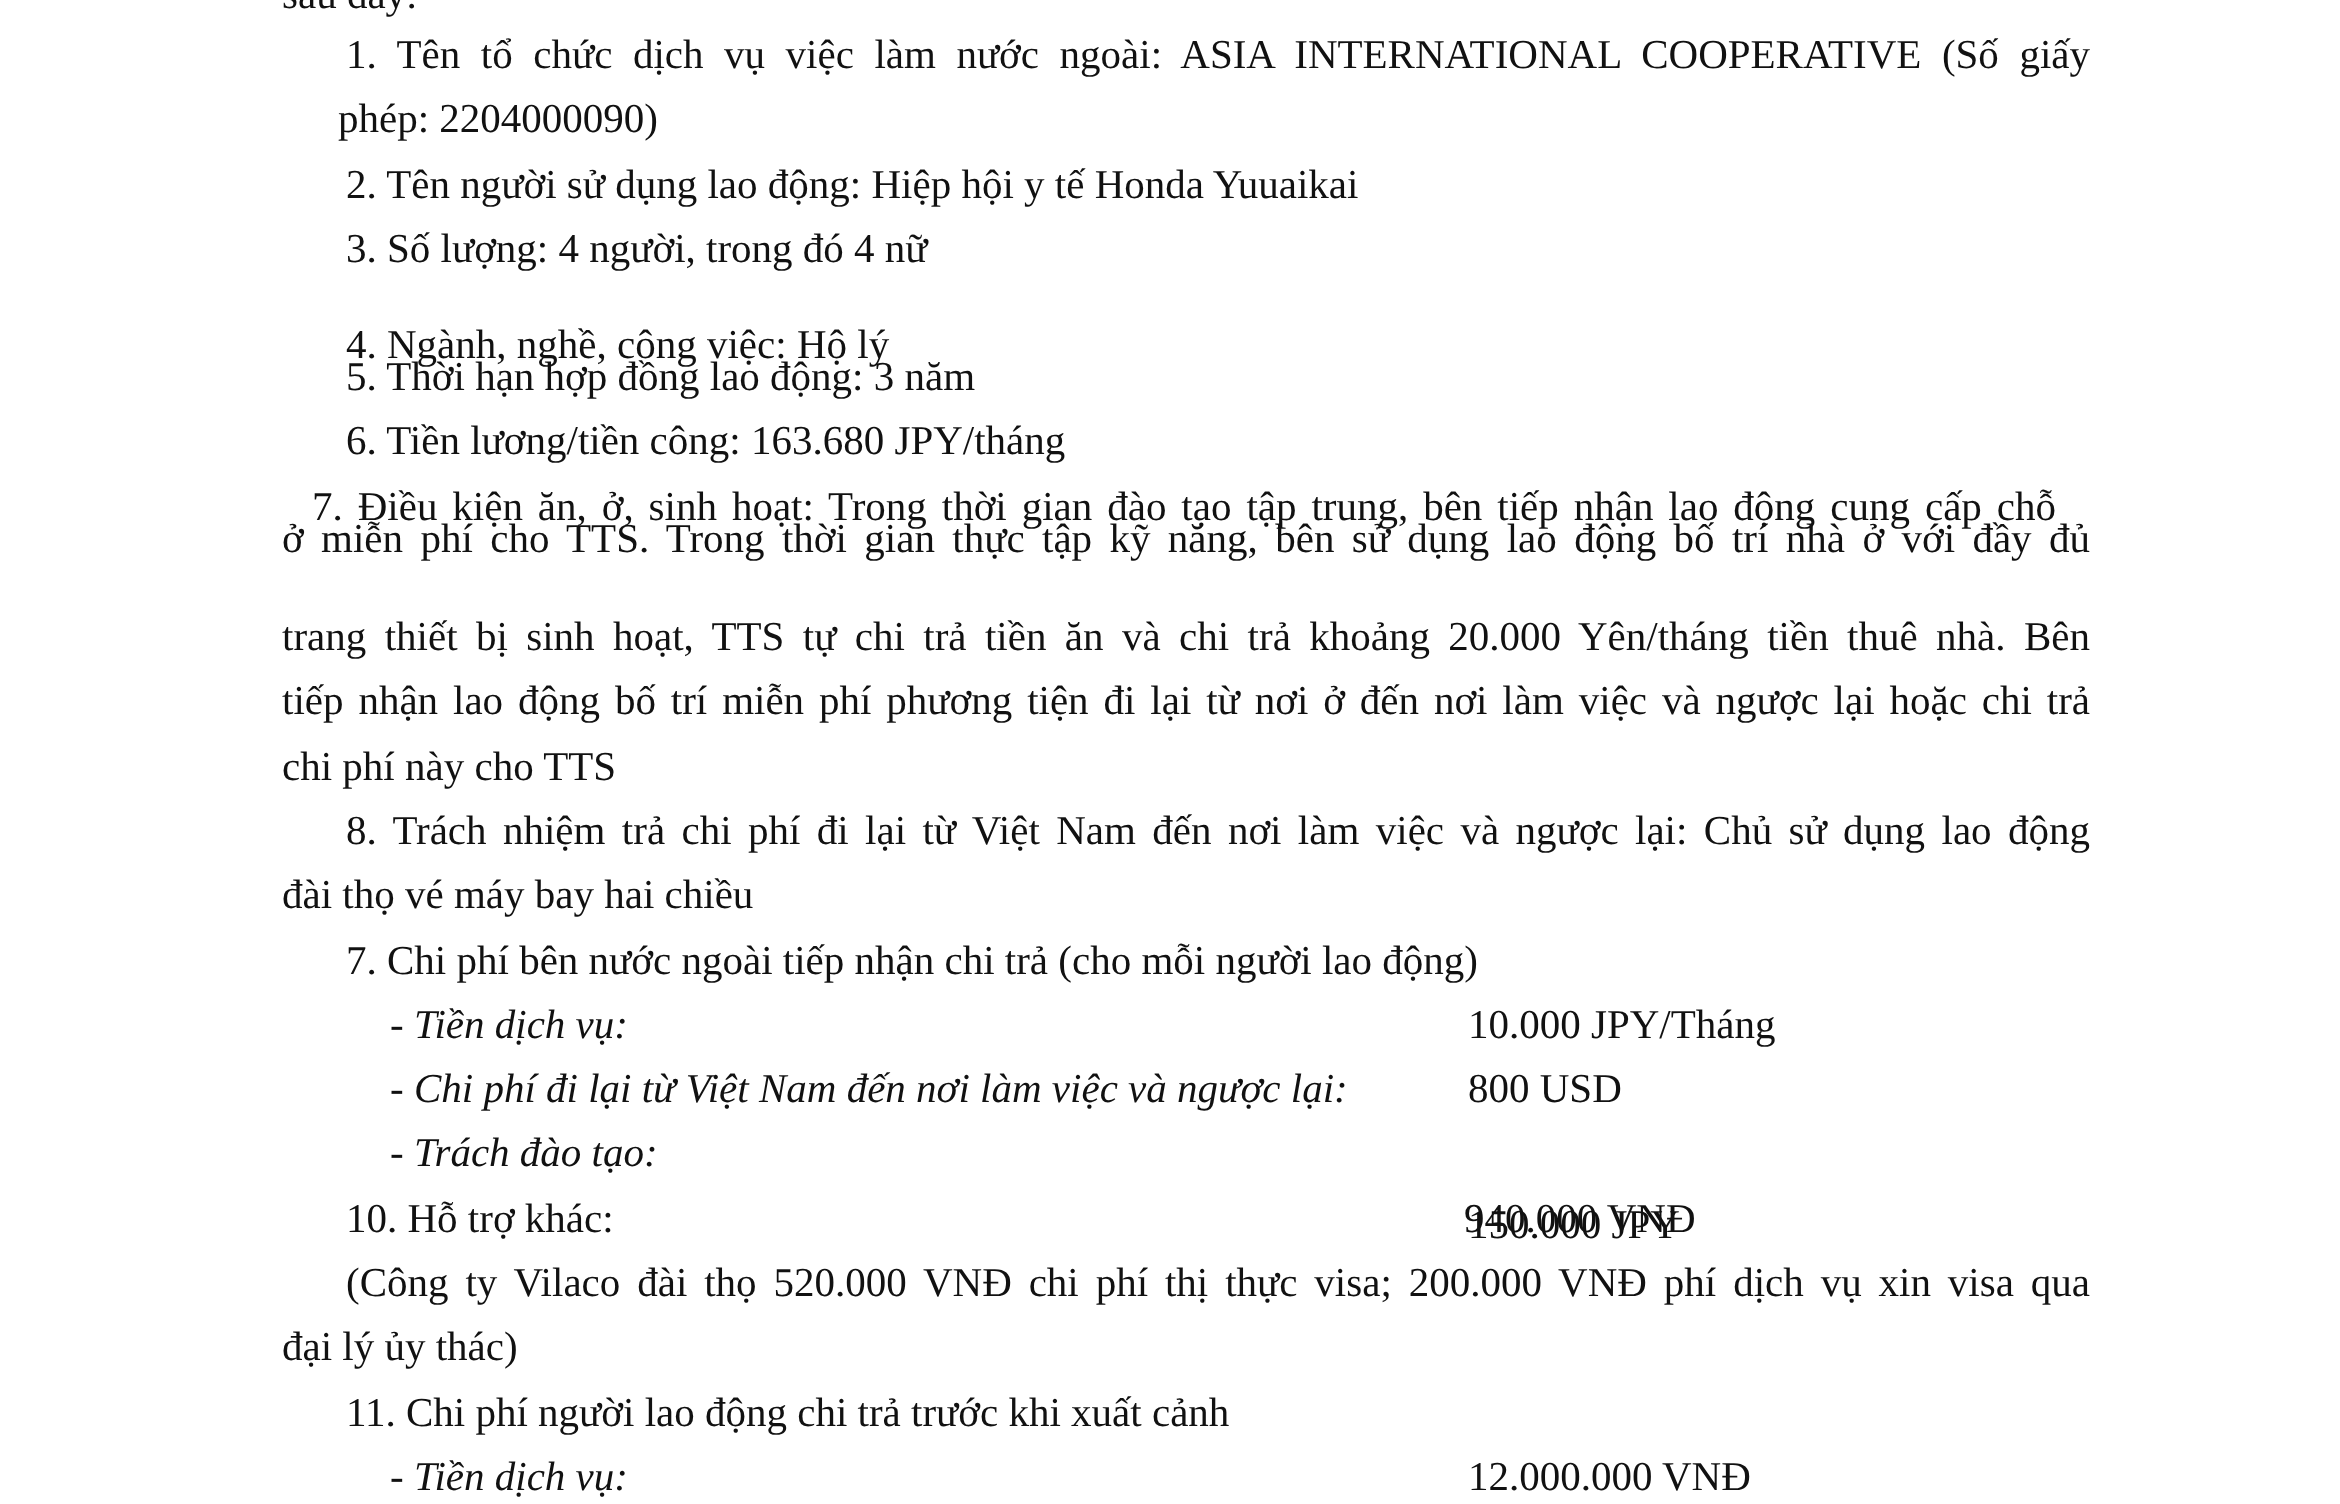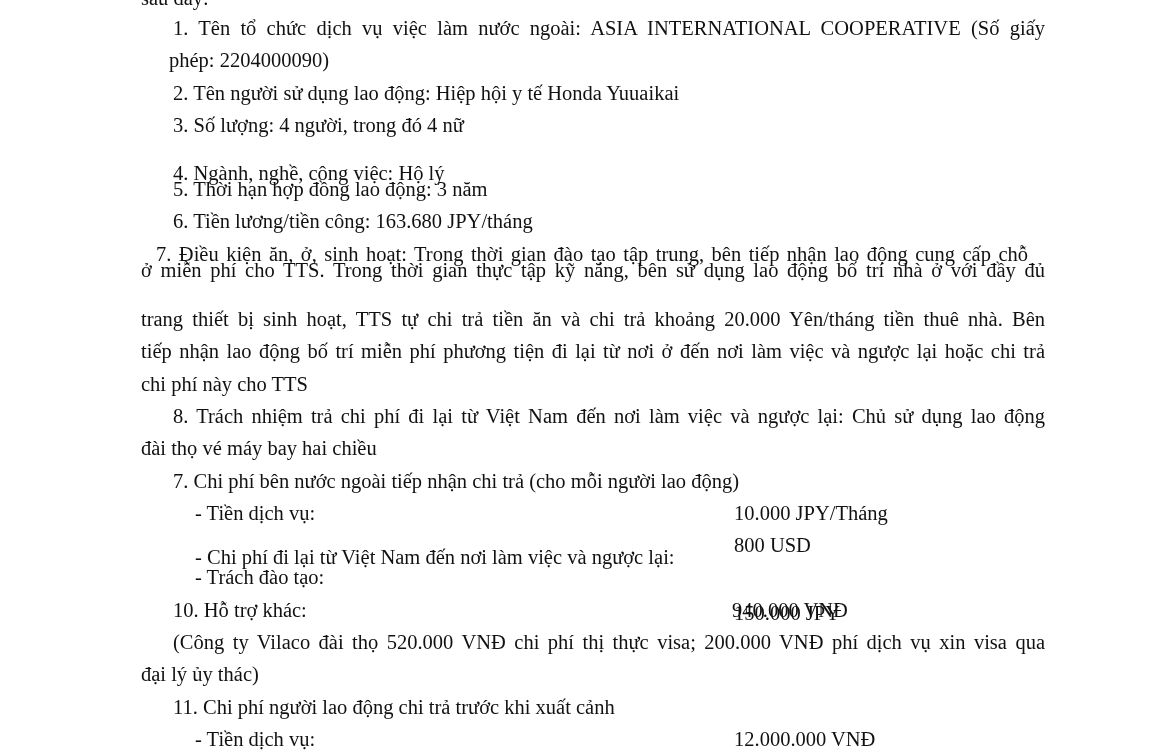--- a/index.html
+++ b/index.html
@@ -1,21 +1,21 @@
 <!DOCTYPE html>
 <html><head>
 <meta charset="utf-8">
 <style>
   html, body { margin: 0; padding: 0; background: #ffffff; }
   body { width: 1170px; height: 752px; overflow: hidden; position: relative;
          font-family: "Liberation Serif", "DejaVu Serif", serif; color: #111; }
   .page { position: absolute; left: 141px; top: 0; width: 904px; font-size: 20.5px; }
   .line { position: absolute; left: 0; white-space: nowrap; line-height: 24px; }
   .indent { left: 32px; }
-  .sub { left: 54px; }
+  .sub { left: 54px; font-style: italic; }
   .justify { width: 904px; text-align: justify; text-align-last: justify; white-space: nowrap; }
   .val { position: absolute; white-space: nowrap; line-height: 24px; }
 </style>
 </head>
 <body>
 
 <div class="page">
   <div class="line" style="top:-14px;">sau đây:</div>
 
   <div class="line indent justify" style="top:16px; left:32px; width:872px;">1. Tên tổ chức dịch vụ việc làm nước ngoài: ASIA INTERNATIONAL COOPERATIVE (Số giấy</div>
@@ -34,21 +34,21 @@
   <div class="line" style="top:372px;">chi phí này cho TTS</div>
 
   <div class="line indent justify" style="top:404px; left:32px; width:872px;">8. Trách nhiệm trả chi phí đi lại từ Việt Nam đến nơi làm việc và ngược lại: Chủ sử dụng lao động</div>
   <div class="line" style="top:436px;">đài thọ vé máy bay hai chiều</div>
 
   <div class="line indent" style="top:469px;">7. Chi phí bên nước ngoài tiếp nhận chi trả (cho mỗi người lao động)</div>
 
   <div class="line sub" style="top:501px;">- Tiền dịch vụ:</div>
   <div class="val" style="top:501px; left:593px;">10.000 JPY/Tháng</div>
 
-  <div class="line sub" style="top:533px;margin-top:12px;">- Chi phí đi lại từ Việt Nam đến nơi làm việc và ngược lại:</div>
+  <div class="line sub" style="top:533px;">- Chi phí đi lại từ Việt Nam đến nơi làm việc và ngược lại:</div>
   <div class="val" style="top:533px; left:593px;">800 USD</div>
 
   <div class="line sub" style="top:565px;">- Trách đào tạo:</div>
   <div class="val" style="top:565px; left:593px;margin-top:36px;">150.000 JPY</div>
 
   <div class="line indent" style="top:598px;">10. Hỗ trợ khác:</div>
   <div class="val" style="top:598px; left:591px;">940.000 VNĐ</div>
 
   <div class="line indent justify" style="top:630px; left:32px; width:872px;">(Công ty Vilaco đài thọ 520.000 VNĐ chi phí thị thực visa;  200.000 VNĐ phí dịch vụ xin visa qua</div>
   <div class="line" style="top:662px;">đại lý ủy thác)</div>

